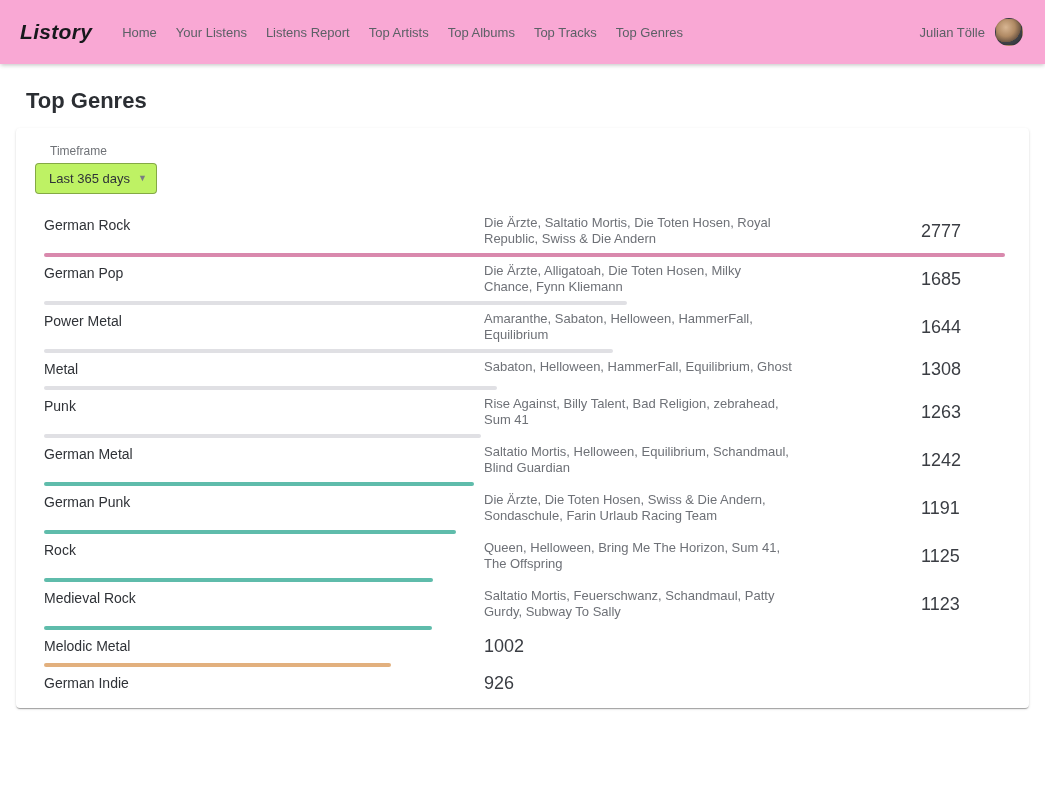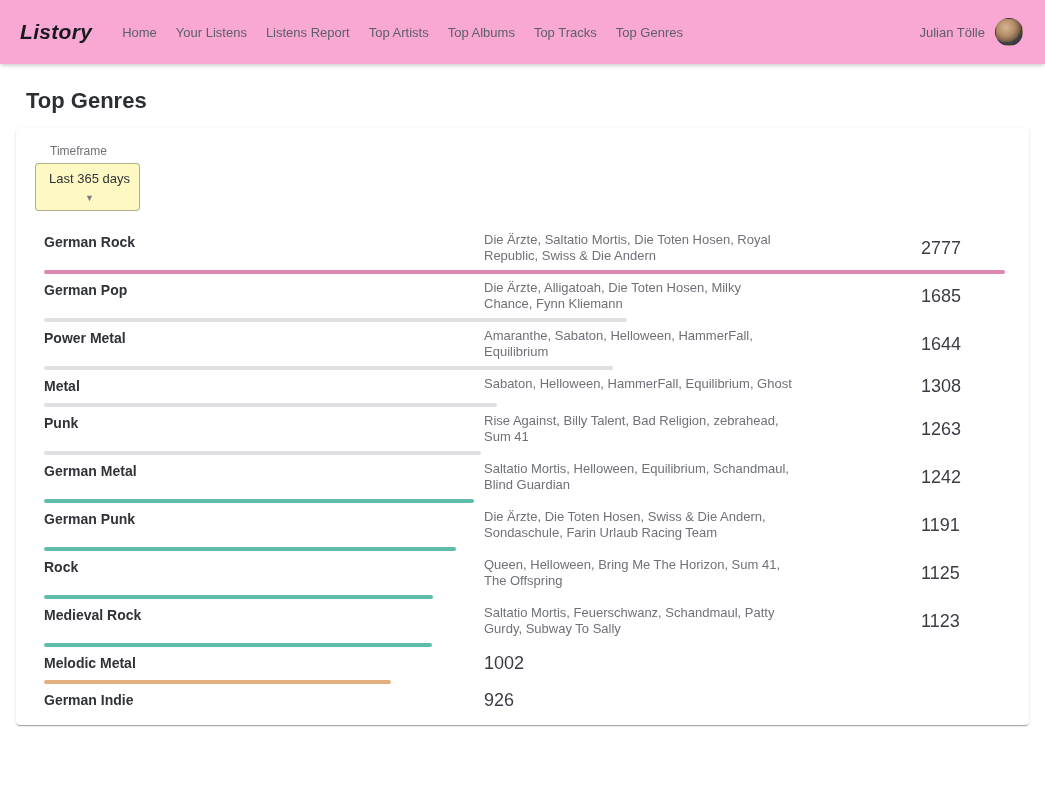--- a/index.html
+++ b/index.html
@@ -49,33 +49,33 @@
   }
   .timeframe { margin-left:19px; }
   .timeframe-label {
     display:block; font-size:12px; color:#6f7277;
     margin:0 0 5px 15px;
   }
   .timeframe-select {
     display:inline-flex; align-items:center; gap:8px;
     border:1px solid rgba(0,0,0,0.30); border-radius:4px;
     padding:7px 9px 7px 13px;
-    font-size:13px; color:#2f3237; cursor:pointer; background:#fef9c3;flex-direction:column;
+    font-size:13px; color:#2f3237; cursor:pointer; background:#bef264;
   }
   .select-arrow { font-size:9px; color:#7a7d82; line-height:1; }
   
   .genre-table { margin-top:15px; padding:0 24px 0 28px; }
   .genre-row {
     position:relative;
     display:grid;
     grid-template-columns:440px minmax(0,1fr) 84px;
     padding:6px 0 10px;
   }
   .genre-name {
-    font-size:14px; font-weight:700; color:#2f3237; padding-top:2px;
+    font-size:14px; font-weight:400; color:#2f3237; padding-top:2px;
   }
   .genre-artists {
     font-size:13px; color:#6e7177; line-height:16px; max-width:308px;
   }
   .genre-count {
     font-size:18px; color:#3a3d43; align-self:center; text-align:left;
   }
   .genre-bar {
     position:absolute; left:0; bottom:0; height:4px; border-radius:2px;
     background:#e0e0e4; width:0;

